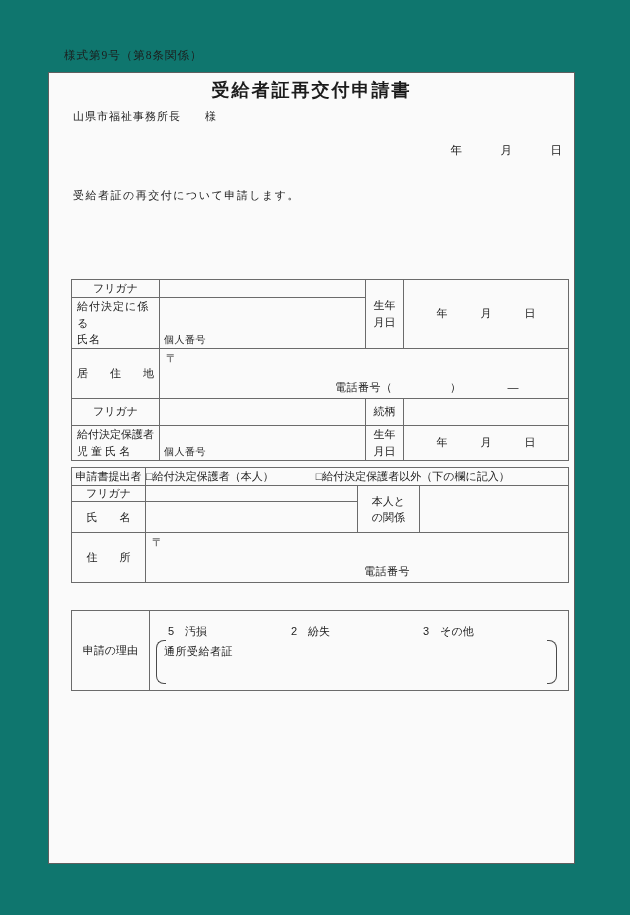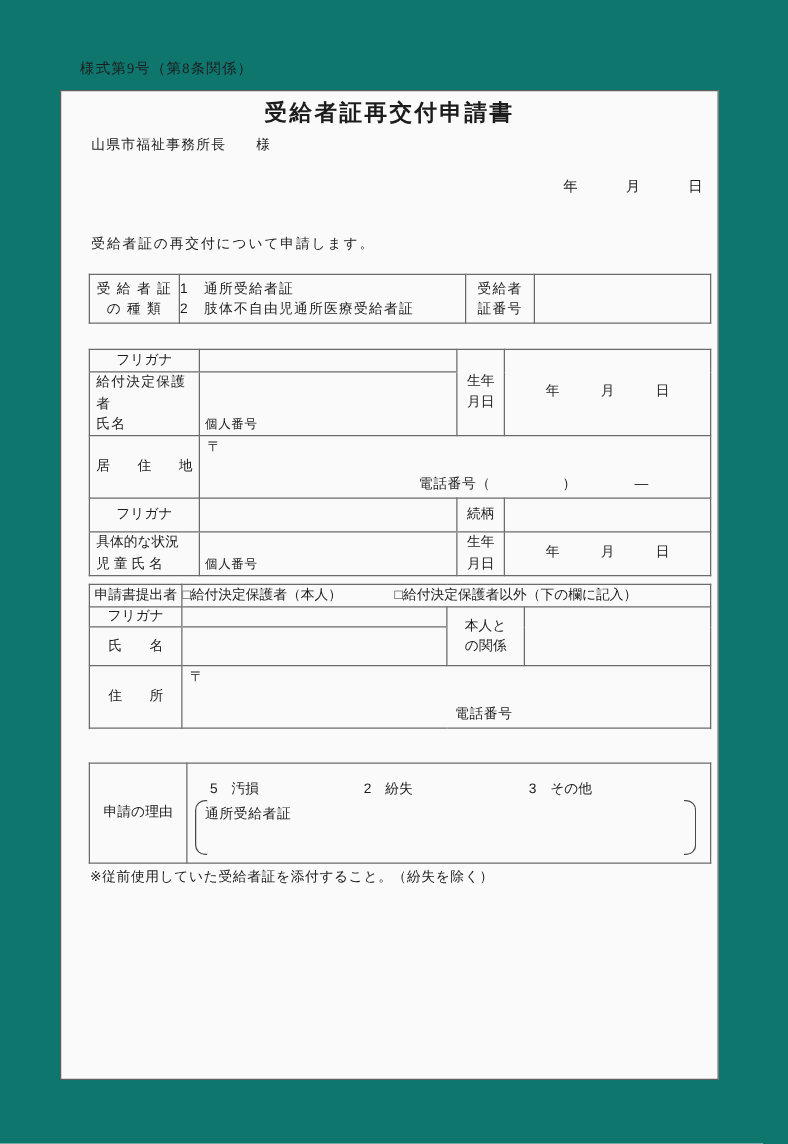--- a/index.html
+++ b/index.html
@@ -70,66 +70,41 @@
 
   <div class="form-number">様式第9号（第8条関係）</div>
 
   <div class="outer-box">
 
     <div class="doc-title">受給者証再交付申請書</div>
     <div class="addressee">山県市福祉事務所長　　様</div>
     <div class="date-top">年　　　月　　　日</div>
     <div class="declaration">受給者証の再交付について申請します。</div>
 
-    <table class="frm t1">
-      <colgroup>
-          <col style="width:72px">
-          <col style="width:229px">
-          <col style="width:55px">
-          <col style="width:141px">
-        </colgroup>
-      <tbody>
-          <tr style="height:39px">
-        <td class="ctr two-line lsp">
-          <div>受 給 者 証</div>
-          <div>の 種 類</div>
-        </td>
-        <td class="pl two-line lsp">
-          <div>1　通所受給者証</div>
-          <div>2　肢体不自由児通所医療受給者証</div>
-        </td>
-        <td class="ctr two-line lsp">
-          <div>受給者</div>
-          <div>証番号</div>
-        </td>
-        <td></td>
-      </tr>
-    </tbody>
-      </table>
 
     <table class="frm t2">
       <colgroup>
           <col style="width:88px">
           <col style="width:206px">
           <col style="width:38px">
           <col style="width:165px">
         </colgroup>
       <tbody>
           <tr style="height:18px">
         <td class="ctr small dot-b">フリガナ</td>
         <td class="dot-b"></td>
         <td class="ctr small two-line" rowspan="2">
           <div>生年</div>
           <div>月日</div>
         </td>
         <td class="ctr" rowspan="2">年　　　月　　　日</td>
       </tr>
       <tr style="height:46px">
         <td class="two-line" style="padding-left:5px">
-          <div class="lsp">給付決定保護者</div>
+          <div class="lsp">給付決定に係る</div>
           <div class="lsp">氏名</div>
         </td>
         <td class="rel">
           <div class="pn">個人番号</div>
         </td>
       </tr>
       <tr style="height:50px">
         <td class="ctr">居　　住　　地</td>
         <td class="rel" colspan="3">
           <div class="postal">〒</div>
@@ -137,21 +112,21 @@
         </td>
       </tr>
       <tr style="height:27px">
         <td class="ctr small dot-b">フリガナ</td>
         <td class="dot-b"></td>
         <td class="ctr small">続柄</td>
         <td></td>
       </tr>
       <tr style="height:35px">
         <td class="two-line" style="padding-left:5px">
-          <div>具体的な状況</div>
+          <div>給付決定保護者</div>
           <div>児 童 氏 名</div>
         </td>
         <td class="rel">
           <div class="pn">個人番号</div>
         </td>
         <td class="ctr small two-line">
           <div>生年</div>
           <div>月日</div>
         </td>
         <td class="ctr">年　　　月　　　日</td>
@@ -209,16 +184,15 @@
           <span class="opt opt2">2　紛失</span>
           <span class="opt opt3">3　その他</span>
           <div class="brkt brkt-l"></div>
           <div class="brkt brkt-r"></div>
           <div class="detail-label">通所受給者証</div>
         </td>
       </tr>
     </tbody>
       </table>
 
-    <div class="note">※従前使用していた受給者証を添付すること。（紛失を除く）</div>
 
   </div>
 </div>
 
 </body></html>

